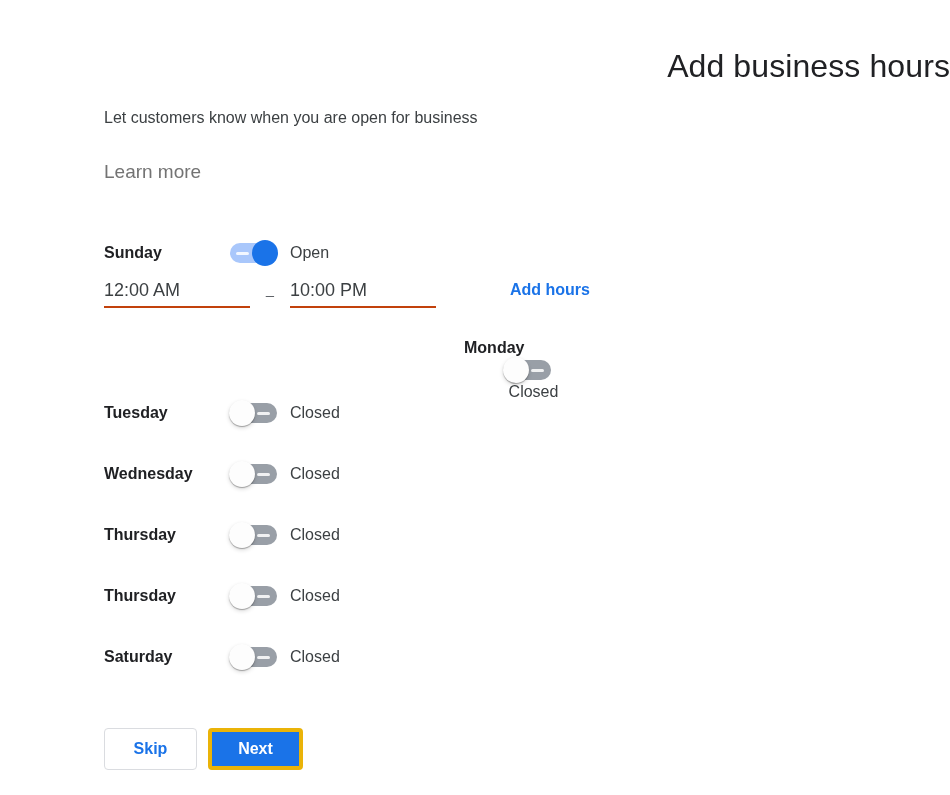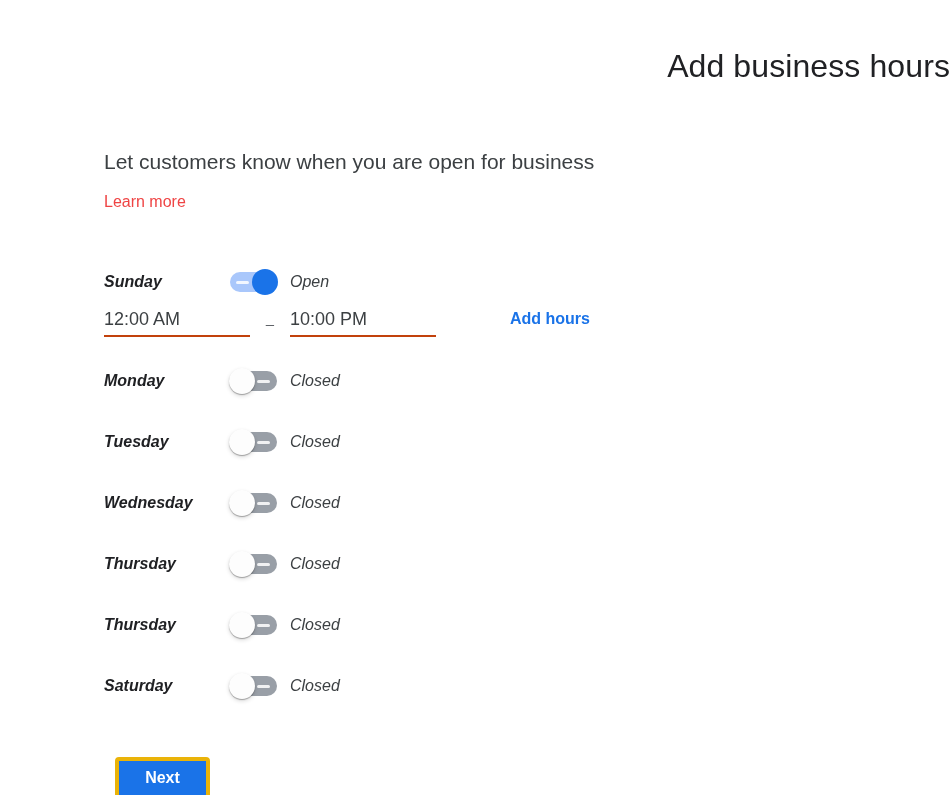--- a/index.html
+++ b/index.html
@@ -17,44 +17,43 @@
 
   .page-title {
     font-size: 32px;
     line-height: 36px;
     font-weight: 400;
     letter-spacing: 0.1px;
     color: #202124;
     text-align: right;
   }
   .subtitle {
-    margin-top: 68px;
-    font-size: 21px;
+    margin-top: 24px;
+    font-size: 16px;
     line-height: 19px;
     color: #3c4043;
   }
   .learn-more {
     display: inline-block;
-    margin-top: 21px;
-    font-size: 16px;
+    margin-top: 35px;
+    font-size: 19px;
     line-height: 19px;
-    color: #ef4444;
+    color: #737373;
     text-decoration: none;
     cursor: pointer;
   }
 
   .day-row {
     display: flex;
     align-items: center;
     height: 26px;
-    font-style: italic;
   }
   .row-sunday { margin-top: 58px; }
   .row-weekday { margin-top: 35px; }
-  .row-monday { margin-top: 31px; }
+  .row-monday { margin-top: 31px; flex-direction: column; }
   .day-label {
     width: 126px;
     flex: none;
     font-size: 16px;
     font-weight: 600;
     color: #202124;
   }
   .status-label {
     margin-left: 13px;
     font-size: 16px;
@@ -243,17 +242,18 @@
         <span class="track">
             <span class="dash"></span>
           </span>
         <span class="thumb"></span>
       </div>
       <span class="status-label">Closed</span>
     </div>
 
     
     <div class="footer">
+      <button class="btn btn-skip">Skip</button>
       <button class="btn btn-next">Next</button>
     </div>
 
   </div>
 </div>
 
 </body></html>

